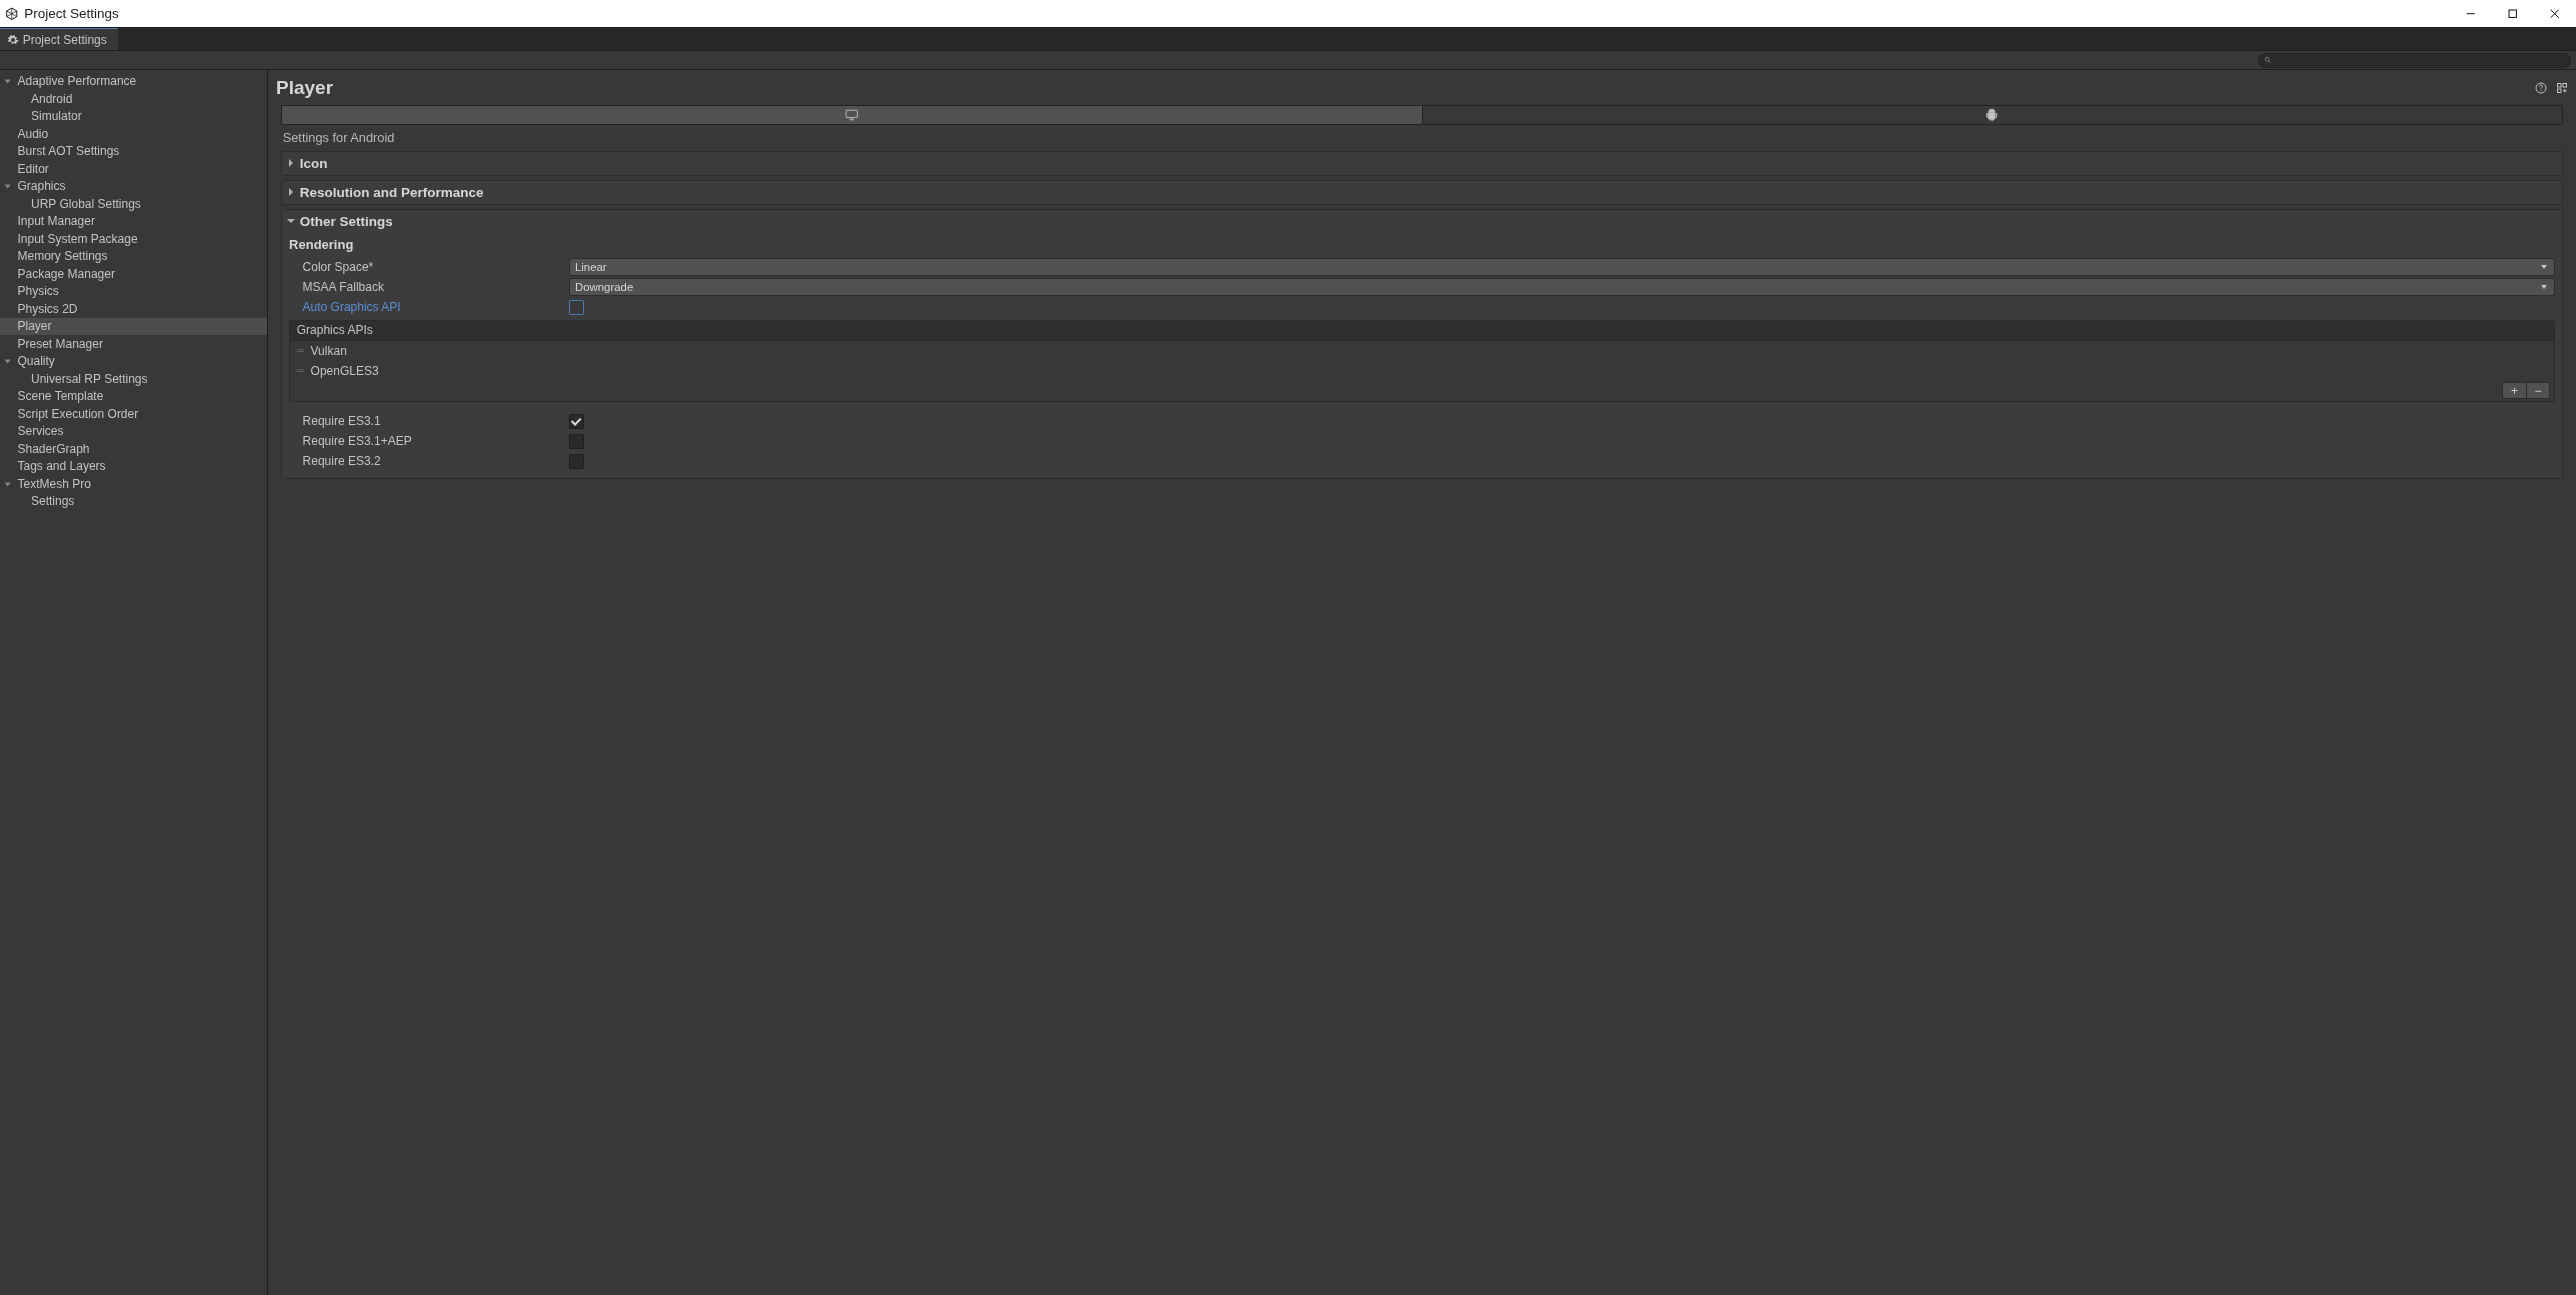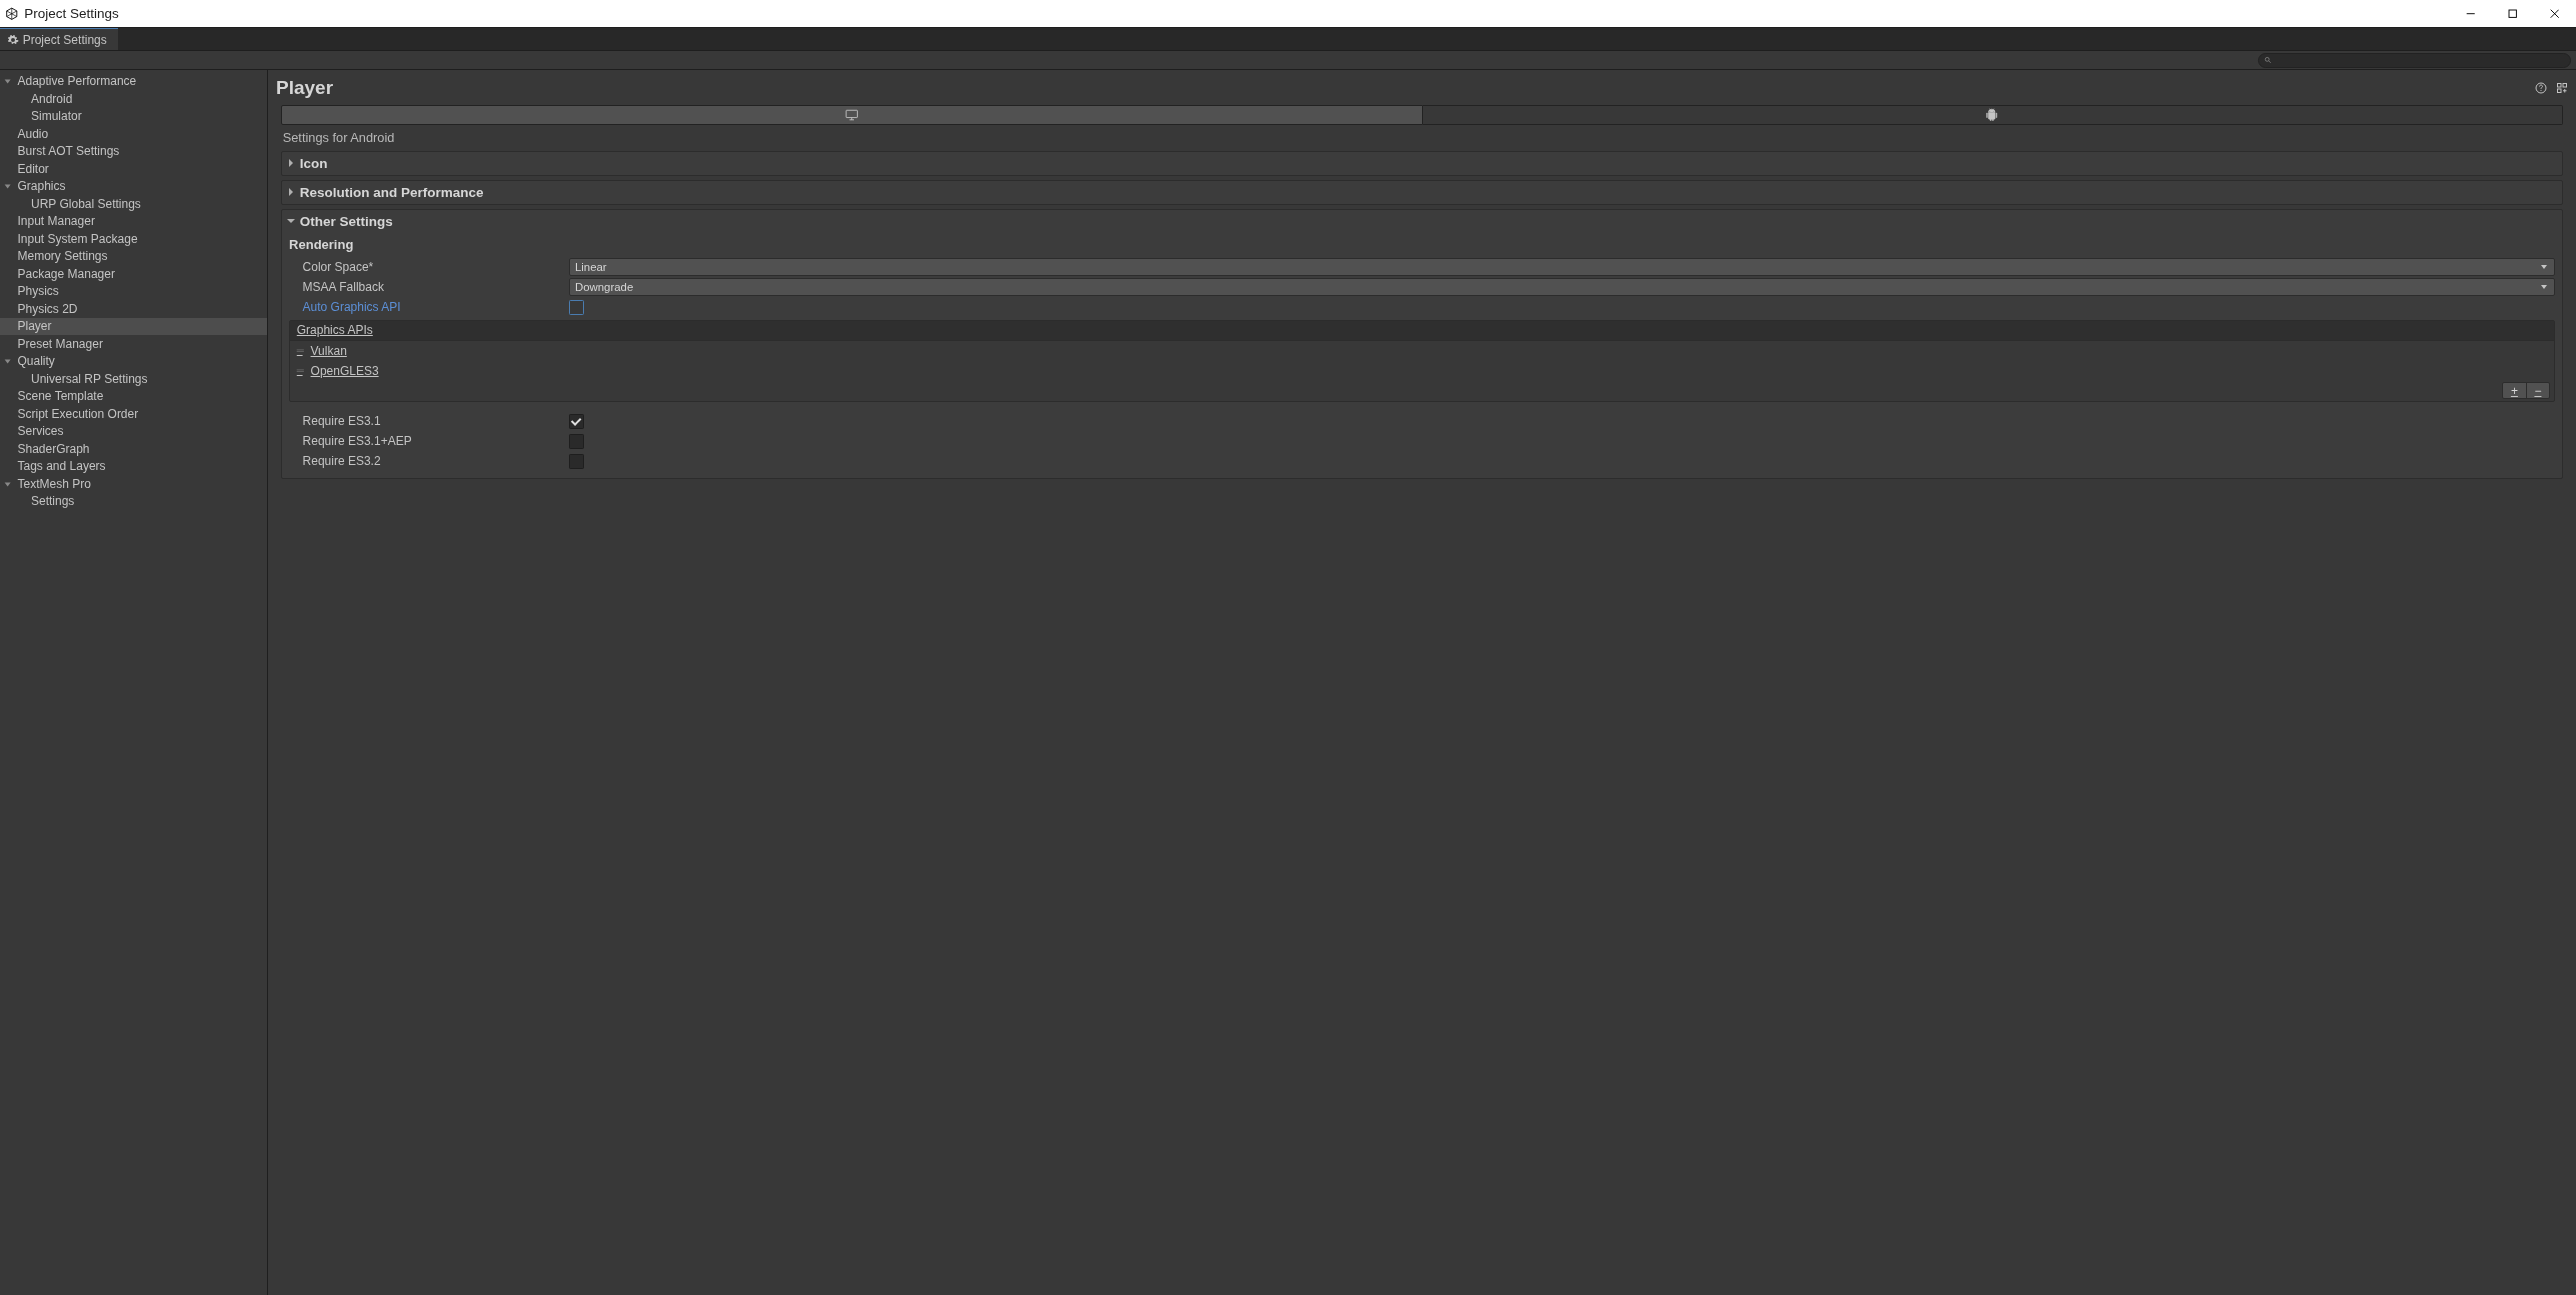--- a/index.html
+++ b/index.html
@@ -59,21 +59,21 @@
 .row .label.link { color: #5c8fd6; }
 .row .control { flex: 1; }
 
 .dropdown { width: 100%; height: 17.5px; background: #515151; border: 0.7px solid #2c2c2c; border-radius: 2px; display: flex; align-items: center; padding: 0 5.4px; color: #d6d6d6; font-size: 11.4px; position: relative; }
 .dropdown .dd-caret { position: absolute; right: 6.7px; width: 0; height: 0; border-left: 3.4px solid transparent; border-right: 3.4px solid transparent; border-top: 4px solid #c4c4c4; }
 
 .checkbox { width: 15px; height: 15px; background: #2a2a2a; border: 0.7px solid #1e1e1e; border-radius: 1.3px; display: flex; align-items: center; justify-content: center; }
 .checkbox.highlight { border: 1.3px solid #4a7cb0; background: #383838; }
 .checkbox.checked::after { content: ""; width: 4px; height: 7.4px; border: solid #e0e0e0; border-width: 0 2px 2px 0; transform: rotate(45deg) translate(-0.7px,-0.7px); }
 
-.listbox { margin-top: 2.7px; border: 0.7px solid #2c2c2c; border-radius: 2px; background: #383838; text-decoration: underline; }
+.listbox { margin-top: 2.7px; border: 0.7px solid #2c2c2c; border-radius: 2px; background: #383838; }
 .listbox .lb-header { background: #2f2f2f; height: 20px; display: flex; align-items: center; padding: 0 6.7px; font-size: 12px; color: #c4c4c4; border-bottom: 0.7px solid #2c2c2c; }
 .listbox .lb-item { height: 20px; display: flex; align-items: center; padding: 0 6.7px; font-size: 12px; color: #c4c4c4; }
 .listbox .lb-item .grip { color: #6a6a6a; margin-right: 8px; letter-spacing: -1.3px; font-size: 10px; }
 .listbox .lb-footer { height: 20px; display: flex; justify-content: flex-end; align-items: center; padding-right: 4px; }
 .listbox .lb-btn-group { display: flex; background: #515151; border: 0.7px solid #2c2c2c; border-radius: 2px; overflow: hidden; }
 .listbox .lb-btn { width: 23px; height: 15px; display: flex; align-items: center; justify-content: center; color: #d6d6d6; font-size: 12px; }
 .listbox .lb-btn + .lb-btn { border-left: 0.7px solid #2c2c2c; }
 
 .spacer { height: 9.4px; }
 </style>

